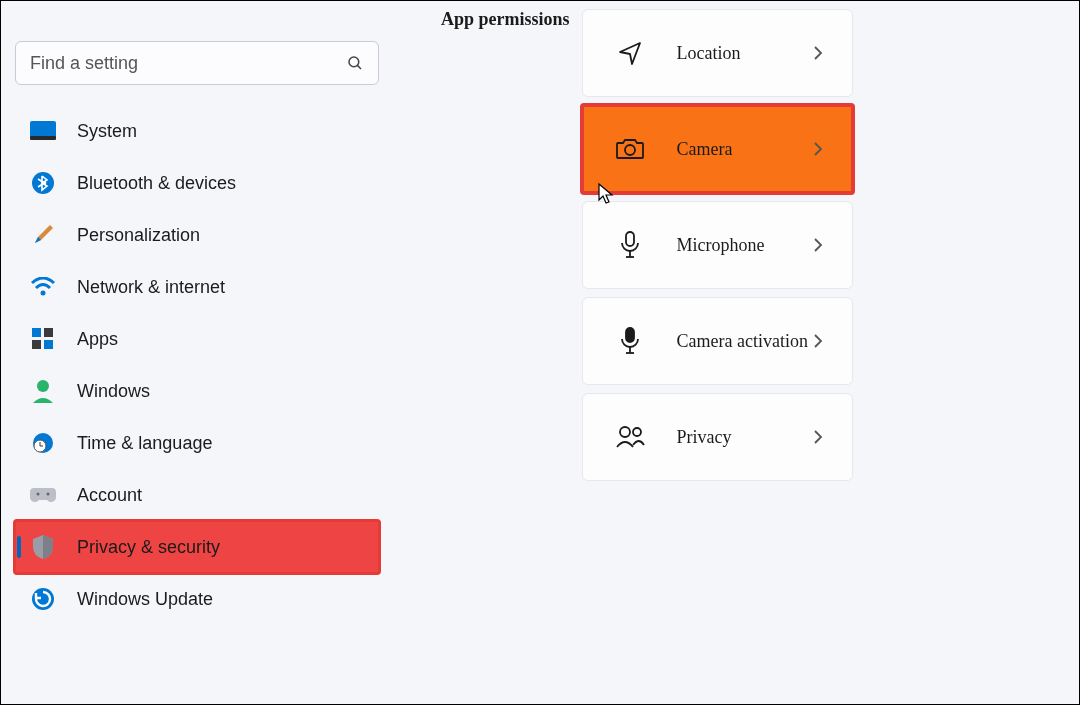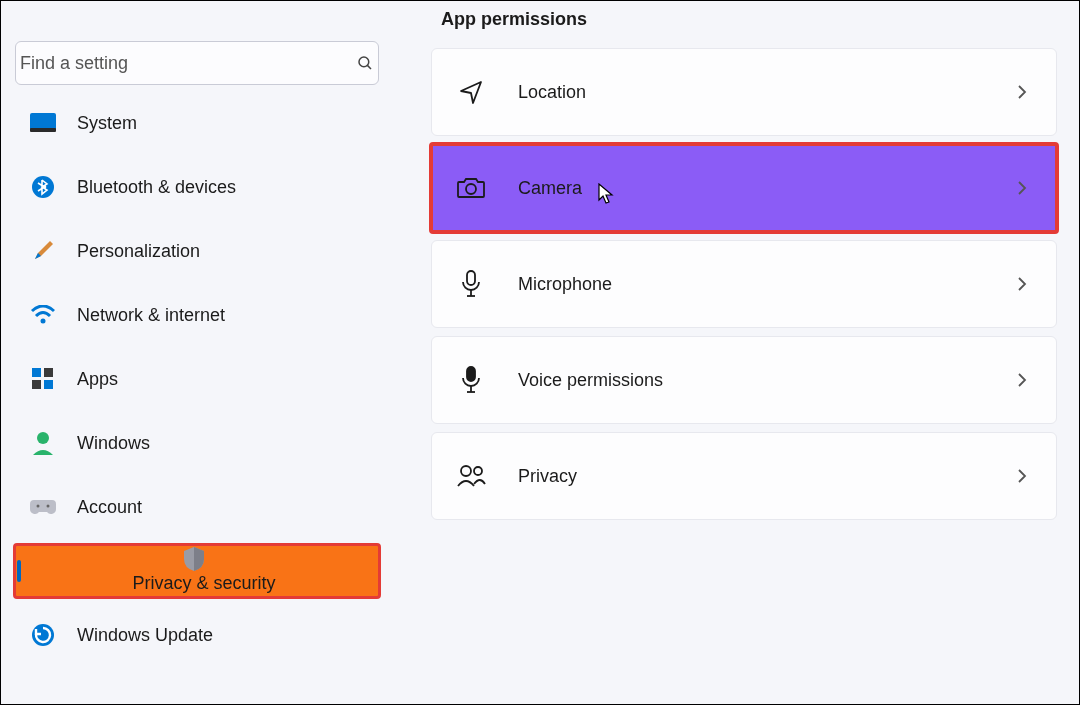--- a/index.html
+++ b/index.html
@@ -27,95 +27,97 @@
     overflow: hidden;
   }
   .avatar {
     width: 62px; height: 62px;
     border-radius: 50%;
     background: #3a3a3a;
     margin-top: -44px;
   }
   .search-box {
     margin-top: 30px;
-    margin-bottom: 12px;
+    margin-bottom: 20px;
     width: 364px;
     height: 44px;
     border: 1px solid #c9cbd6;
     border-radius: 6px;
     background: #fcfcfe;
     display: flex;
     align-items: center;
-    padding: 0 4px;
+    padding: 0 14px;
   }
   .search-input {
     flex: 1;
     border: none;
     outline: none;
     background: transparent;
     font-size: 18px;
     color: #555;
   }
   .search-input::placeholder { color: #555; }
-  .nav { display: flex; flex-direction: column; gap: 12px; }
+  .nav { display: flex; flex-direction: column; gap: 0; }
   .nav-item {
     display: flex;
     align-items: center;
     height: 52px;
     padding-left: 14px;
     border-radius: 6px;
     cursor: pointer;
     position: relative;
   }
   .nav-item .icon-slot {
     width: 28px; height: 28px;
     display: flex; align-items: center; justify-content: center;
     margin-right: 20px;
   }
   .nav-item .label { font-size: 18px; color: #1b1b1b; font-weight: 400; }
-  .nav-item.selected { background: #f97316; flex-direction: column; }
+  .nav-item.selected { background: #ef4444; }
   .nav-item.selected::before {
     content: "";
     position: absolute;
     left: 2px; top: 15px; bottom: 15px;
     width: 4px;
     background: #0067c0;
     border-radius: 3px;
   }
   .nav-item.highlighted {
     outline: 3px solid #e43b36;
     outline-offset: -1px;
     border-radius: 2px;
   }
   .main {
     flex: 1;
     padding: 8px 22px 0 38px;
     display: flex;
-    flex-direction: column;
+    flex-direction: row;
+    font-family: Liberation Serif, serif;
   }
   .section-title {
     font-size: 18px;
     font-weight: 600;
     color: #1b1b1b;
     margin-bottom: 18px;
     margin-left: 10px;
   }
   .perm-list { display: flex; flex-direction: column; gap: 8px; }
   .perm-item {
     height: 88px;
     background: #fdfdfe;
     border: 1px solid #e7e8ee;
     border-radius: 6px;
     display: flex;
     align-items: center;
-    padding: 0 24px 0 24px;
+    padding: 0 24px 0 32px;
     cursor: pointer;
     position: relative;
-  }
-  .perm-item.hovered { background: #8b5cf6; }
+    margin-left: 12px;
+  }
+  .perm-item.hovered { background: #f97316; }
   .perm-item.highlighted {
     outline: 4px solid #e43b36;
     outline-offset: -2px;
     border-radius: 2px;
   }
   .perm-item .icon-slot {
     width: 30px; height: 30px;
     display: flex; align-items: center; justify-content: center;
     margin-right: 32px;
     color: #1b1b1b;
@@ -213,20 +215,31 @@
       <div class="nav-item">
         <span class="icon-slot">
           <svg width="22" height="24" viewBox="0 0 22 24">
               <circle cx="11" cy="7" r="6" fill="#29b36b"></circle>
               <path d="M1 24 Q11 14 21 24 Z" fill="#29b36b"></path>
             </svg>
         </span>
         <span class="label">Windows</span>
       </div>
 
+      <div class="nav-item">
+        <span class="icon-slot">
+          <svg width="24" height="24" viewBox="0 0 24 24">
+              <circle cx="12" cy="12" r="10" fill="#0078d4"></circle>
+              <circle cx="9" cy="15" r="6" fill="#fff" stroke="#555" stroke-width="1"></circle>
+              <line x1="9" y1="15" x2="9" y2="11" stroke="#555" stroke-width="1.2"></line>
+              <line x1="9" y1="15" x2="12" y2="15" stroke="#555" stroke-width="1.2"></line>
+            </svg>
+        </span>
+        <span class="label">Time &amp; language</span>
+      </div>
 
       <div class="nav-item">
         <span class="icon-slot">
           <svg width="26" height="18" viewBox="0 0 26 18">
               <path d="M4 2 h18 a4 4 0 0 1 4 4 v5 a5 5 0 0 1 -9 3 h-8 a5 5 0 0 1 -9 -3 v-5 a4 4 0 0 1 4 -4 z" fill="#bcbec8"></path>
               <circle cx="8" cy="8" r="1.5" fill="#666"></circle>
               <circle cx="18" cy="8" r="1.5" fill="#666"></circle>
             </svg>
         </span>
         <span class="label">Account</span>
@@ -310,21 +323,21 @@
 
       <div class="perm-item">
         <span class="icon-slot">
           <svg width="20" height="28" viewBox="0 0 20 28" fill="#1b1b1b" stroke="#1b1b1b" stroke-width="1.8">
               <rect x="6" y="1" width="8" height="14" rx="4"></rect>
               <path d="M2 12 a8 8 0 0 0 16 0" fill="none"></path>
               <line x1="10" y1="20" x2="10" y2="26"></line>
               <line x1="6" y1="26" x2="14" y2="26"></line>
             </svg>
         </span>
-        <span class="perm-label">Voice permissions</span>
+        <span class="perm-label">Camera activation</span>
         <span class="chevron">
           <svg width="12" height="14" viewBox="0 0 12 14" fill="none" stroke="#555" stroke-width="1.8">
               <path d="M3 1 L9 7 L3 13"></path>
             </svg>
         </span>
       </div>
 
 
 
       <div class="perm-item">

